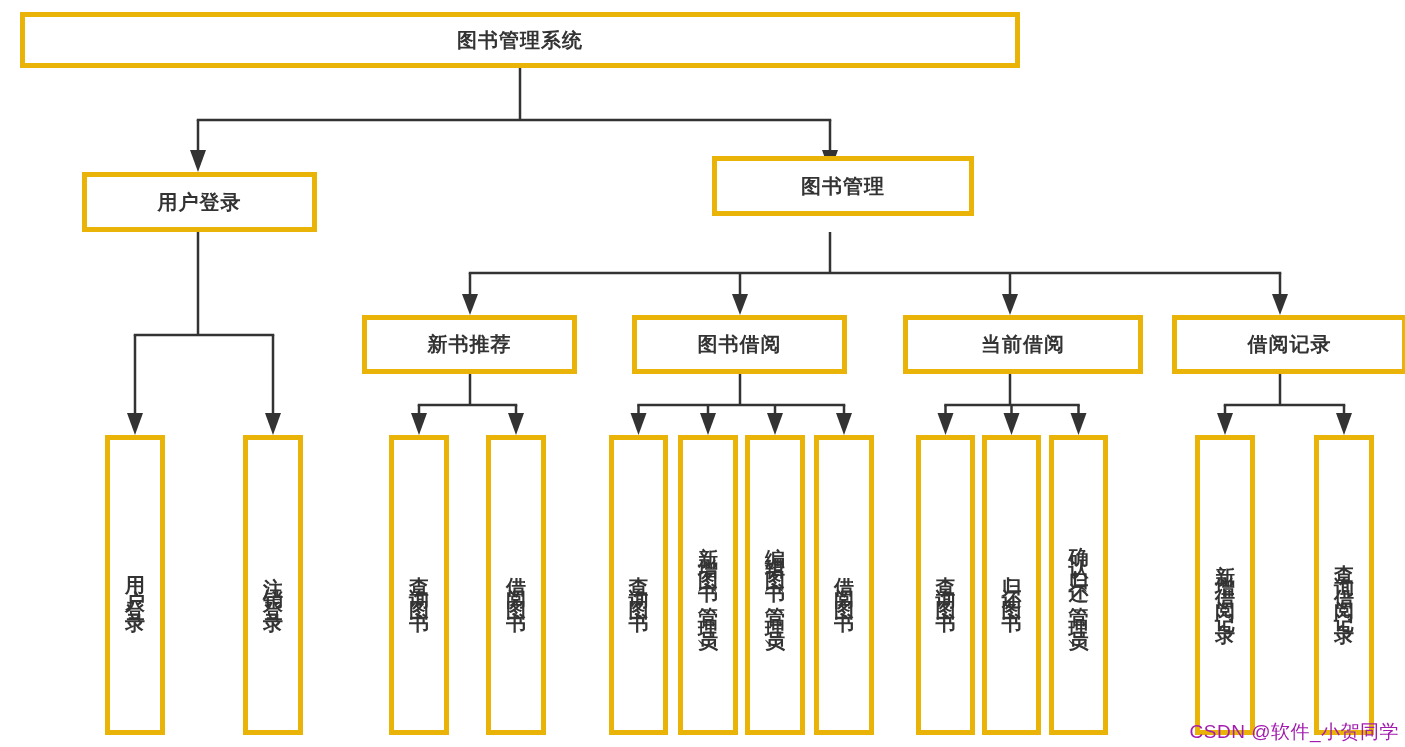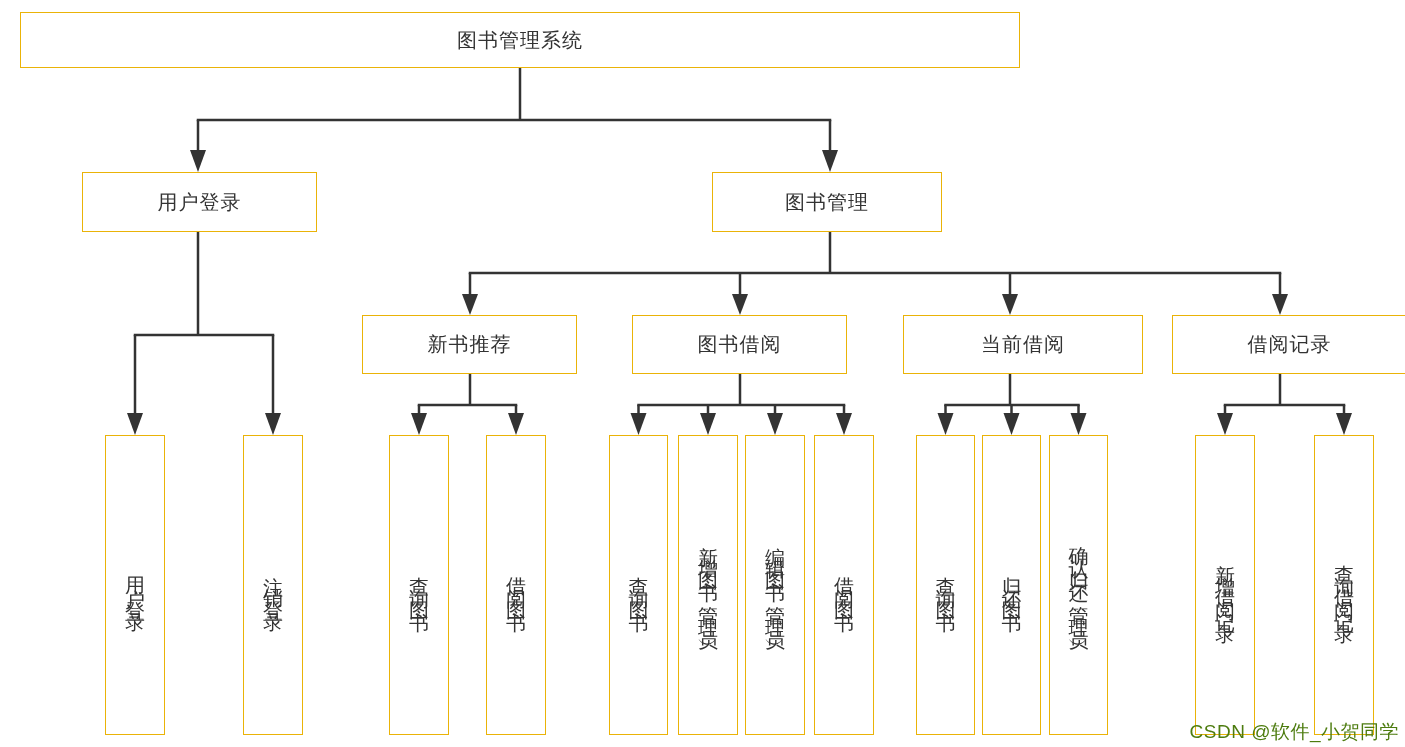--- a/index.html
+++ b/index.html
@@ -20,26 +20,27 @@
   svg.connectors {
     position: absolute;
     left: 0;
     top: 0;
     width: 1405px;
     height: 747px;
   }
   .box {
     position: absolute;
     background: #ffffff;
-    border: 1px solid #eab308;
+    border: 5px solid #eab308;
     box-sizing: border-box;
     display: flex;
     align-items: center;
     justify-content: center;
     color: #333333;
+    font-weight: bold;
   }
   .hbox {
     font-size: 20px;
     letter-spacing: 1px;
     white-space: nowrap;
   }
   .vbox .vtext {
     writing-mode: vertical-rl;
     text-orientation: mixed;
     font-size: 20px;
@@ -47,21 +48,21 @@
     letter-spacing: 12px;
     white-space: nowrap;
     color: #333333;
   }
   .watermark {
     position: absolute;
     top: 719px;
     right: 6px;
     font-size: 19px;
     letter-spacing: 0.5px;
-    color: #4d7c0f;
+    color: #a21caf;
     z-index: 10;
     white-space: nowrap;
   }
 </style>
 </head>
 <body>
 
 <div class="canvas">
 
   <svg class="connectors" viewBox="0 0 1405 747" xmlns="http://www.w3.org/2000/svg">
@@ -130,21 +131,21 @@
     </g>
   </svg>
 
   <div class="box hbox" style="left:20px; top:12px; width:1000px; height:56px;">
     <span>图书管理系统</span>
   </div>
 
   <div class="box hbox" style="left:82px; top:172px; width:235px; height:60px;">
     <span>用户登录</span>
   </div>
-  <div class="box hbox" style="left:712px; top:172px; width:230px; height:60px;">
+  <div class="box hbox" style="left:712px; top:156px; width:262px; height:60px;">
     <span>图书管理</span>
   </div>
 
   <div class="box hbox" style="left:632px; top:315px; width:215px; height:59px;">
     <span>图书借阅</span>
   </div>
   <div class="box hbox" style="left:362px; top:315px; width:215px; height:59px;">
     <span>新书推荐</span>
   </div>
   <div class="box hbox" style="left:903px; top:315px; width:240px; height:59px;">

